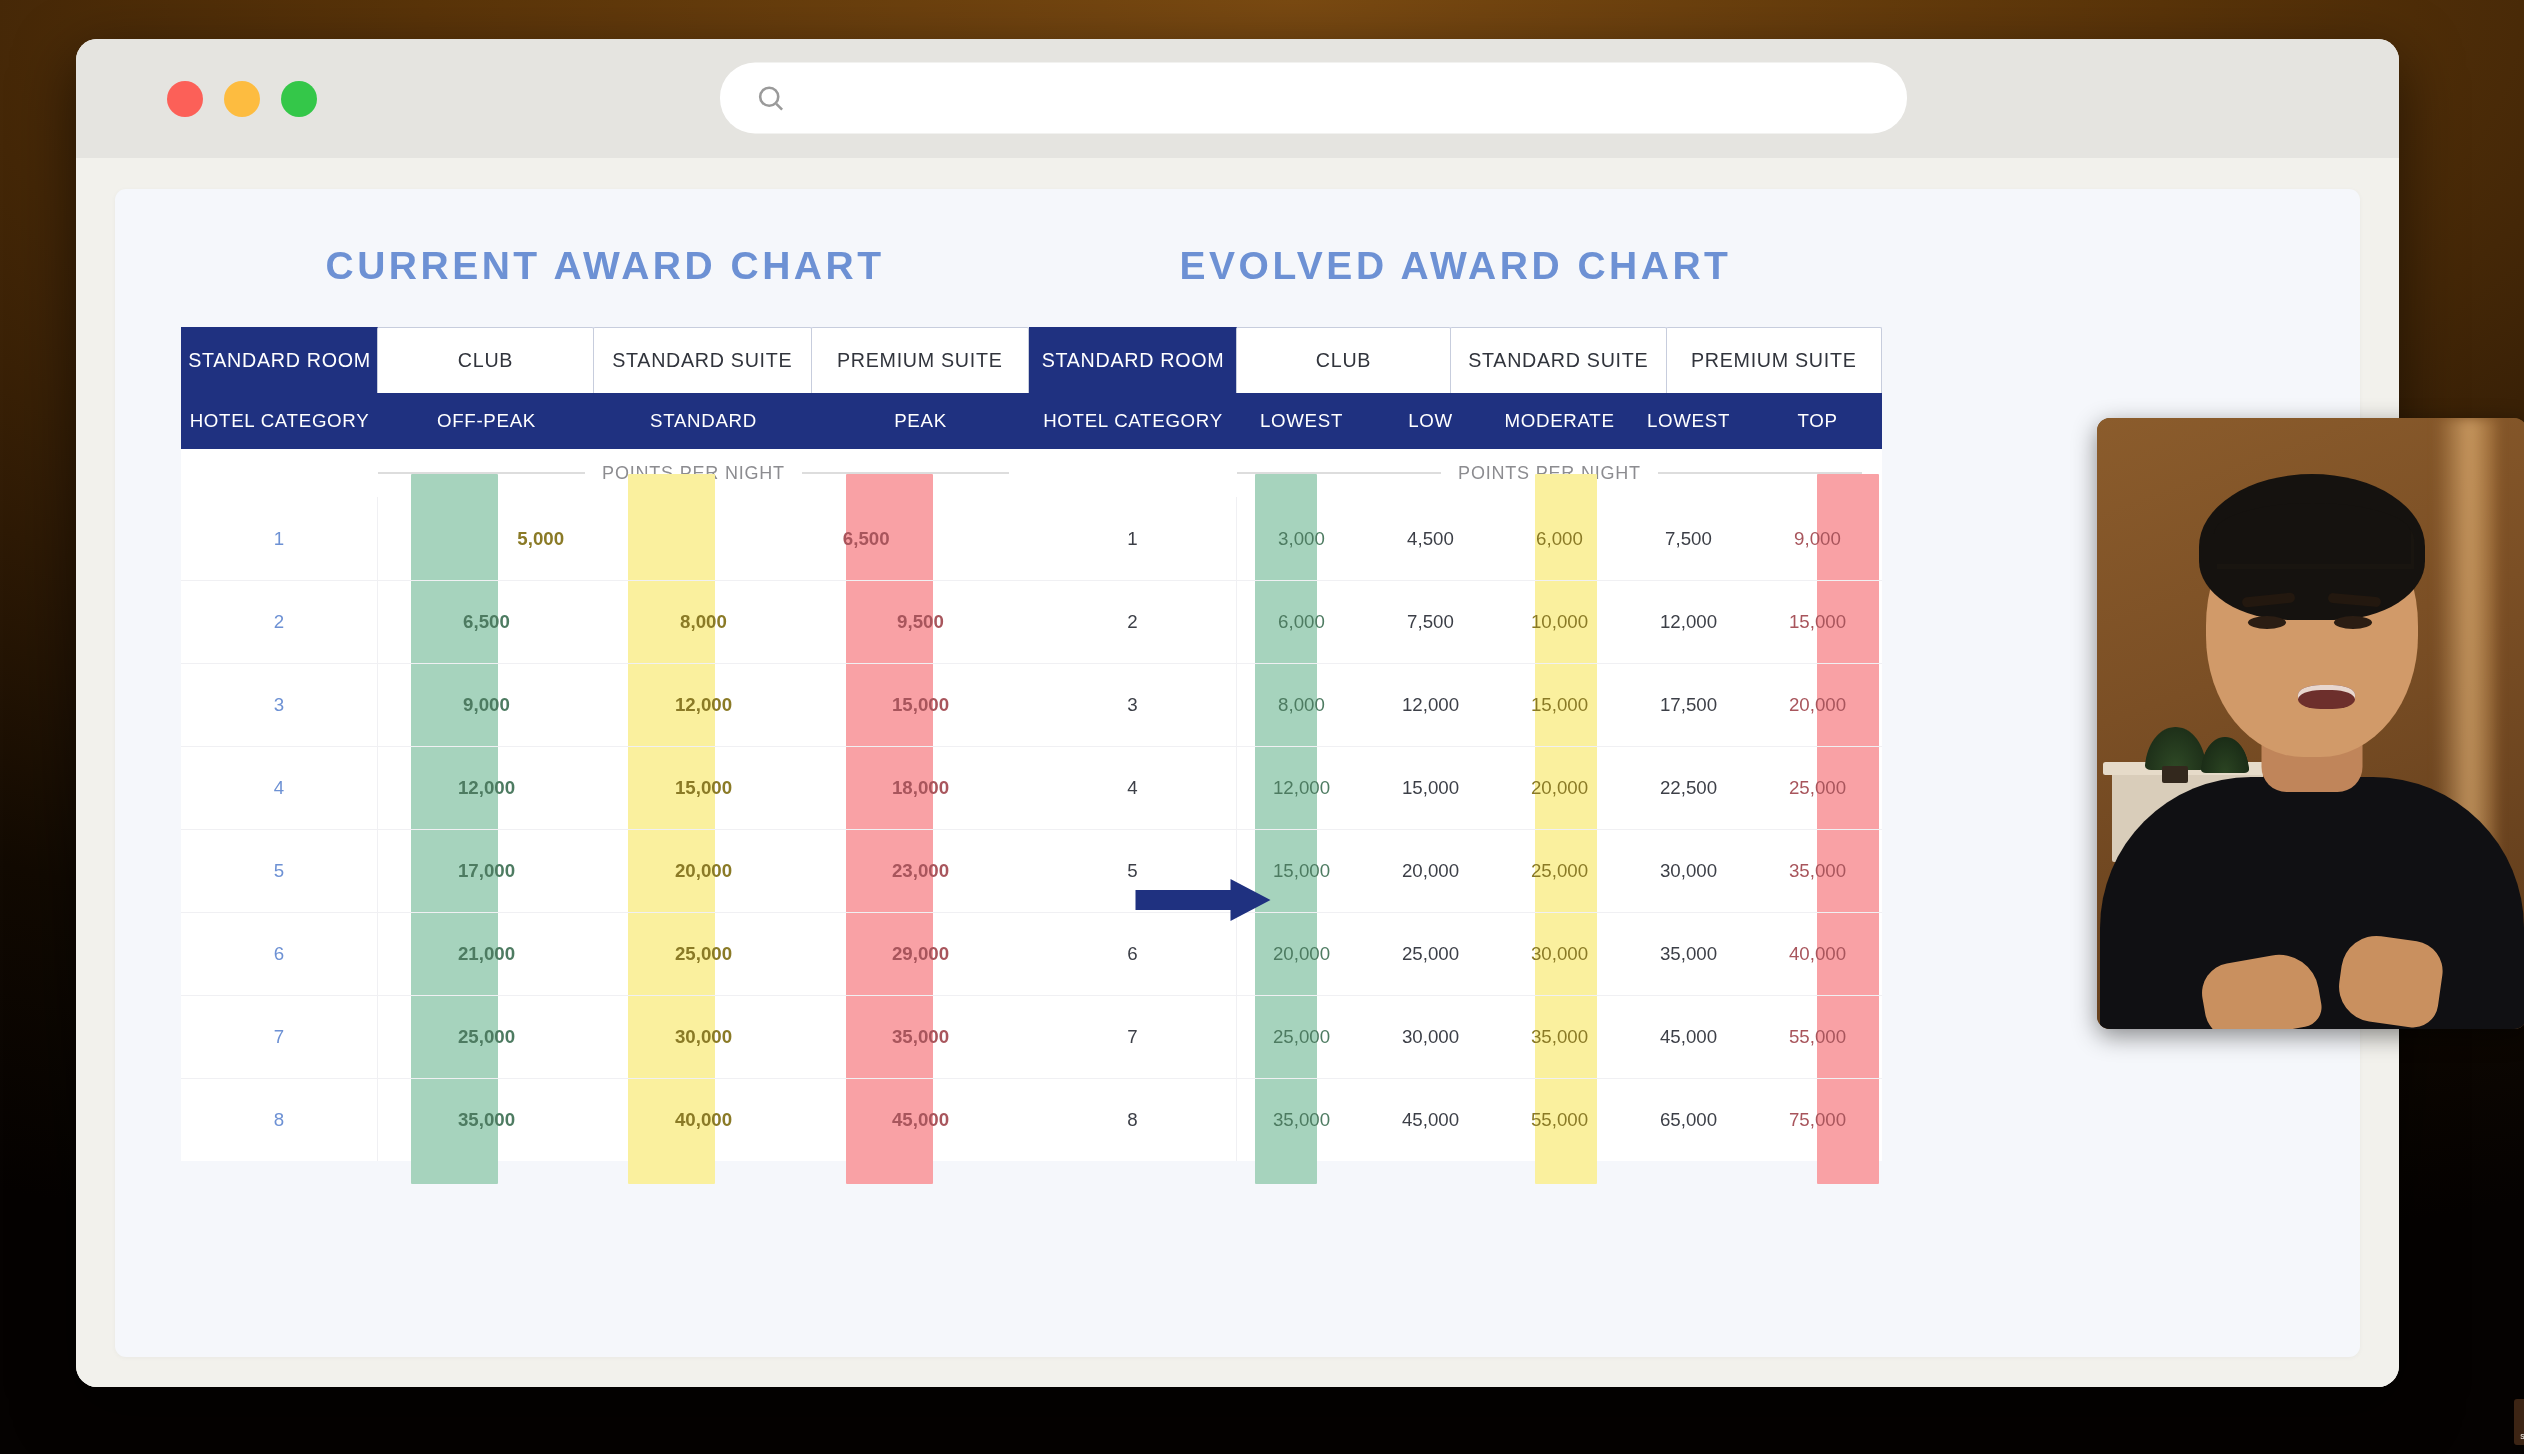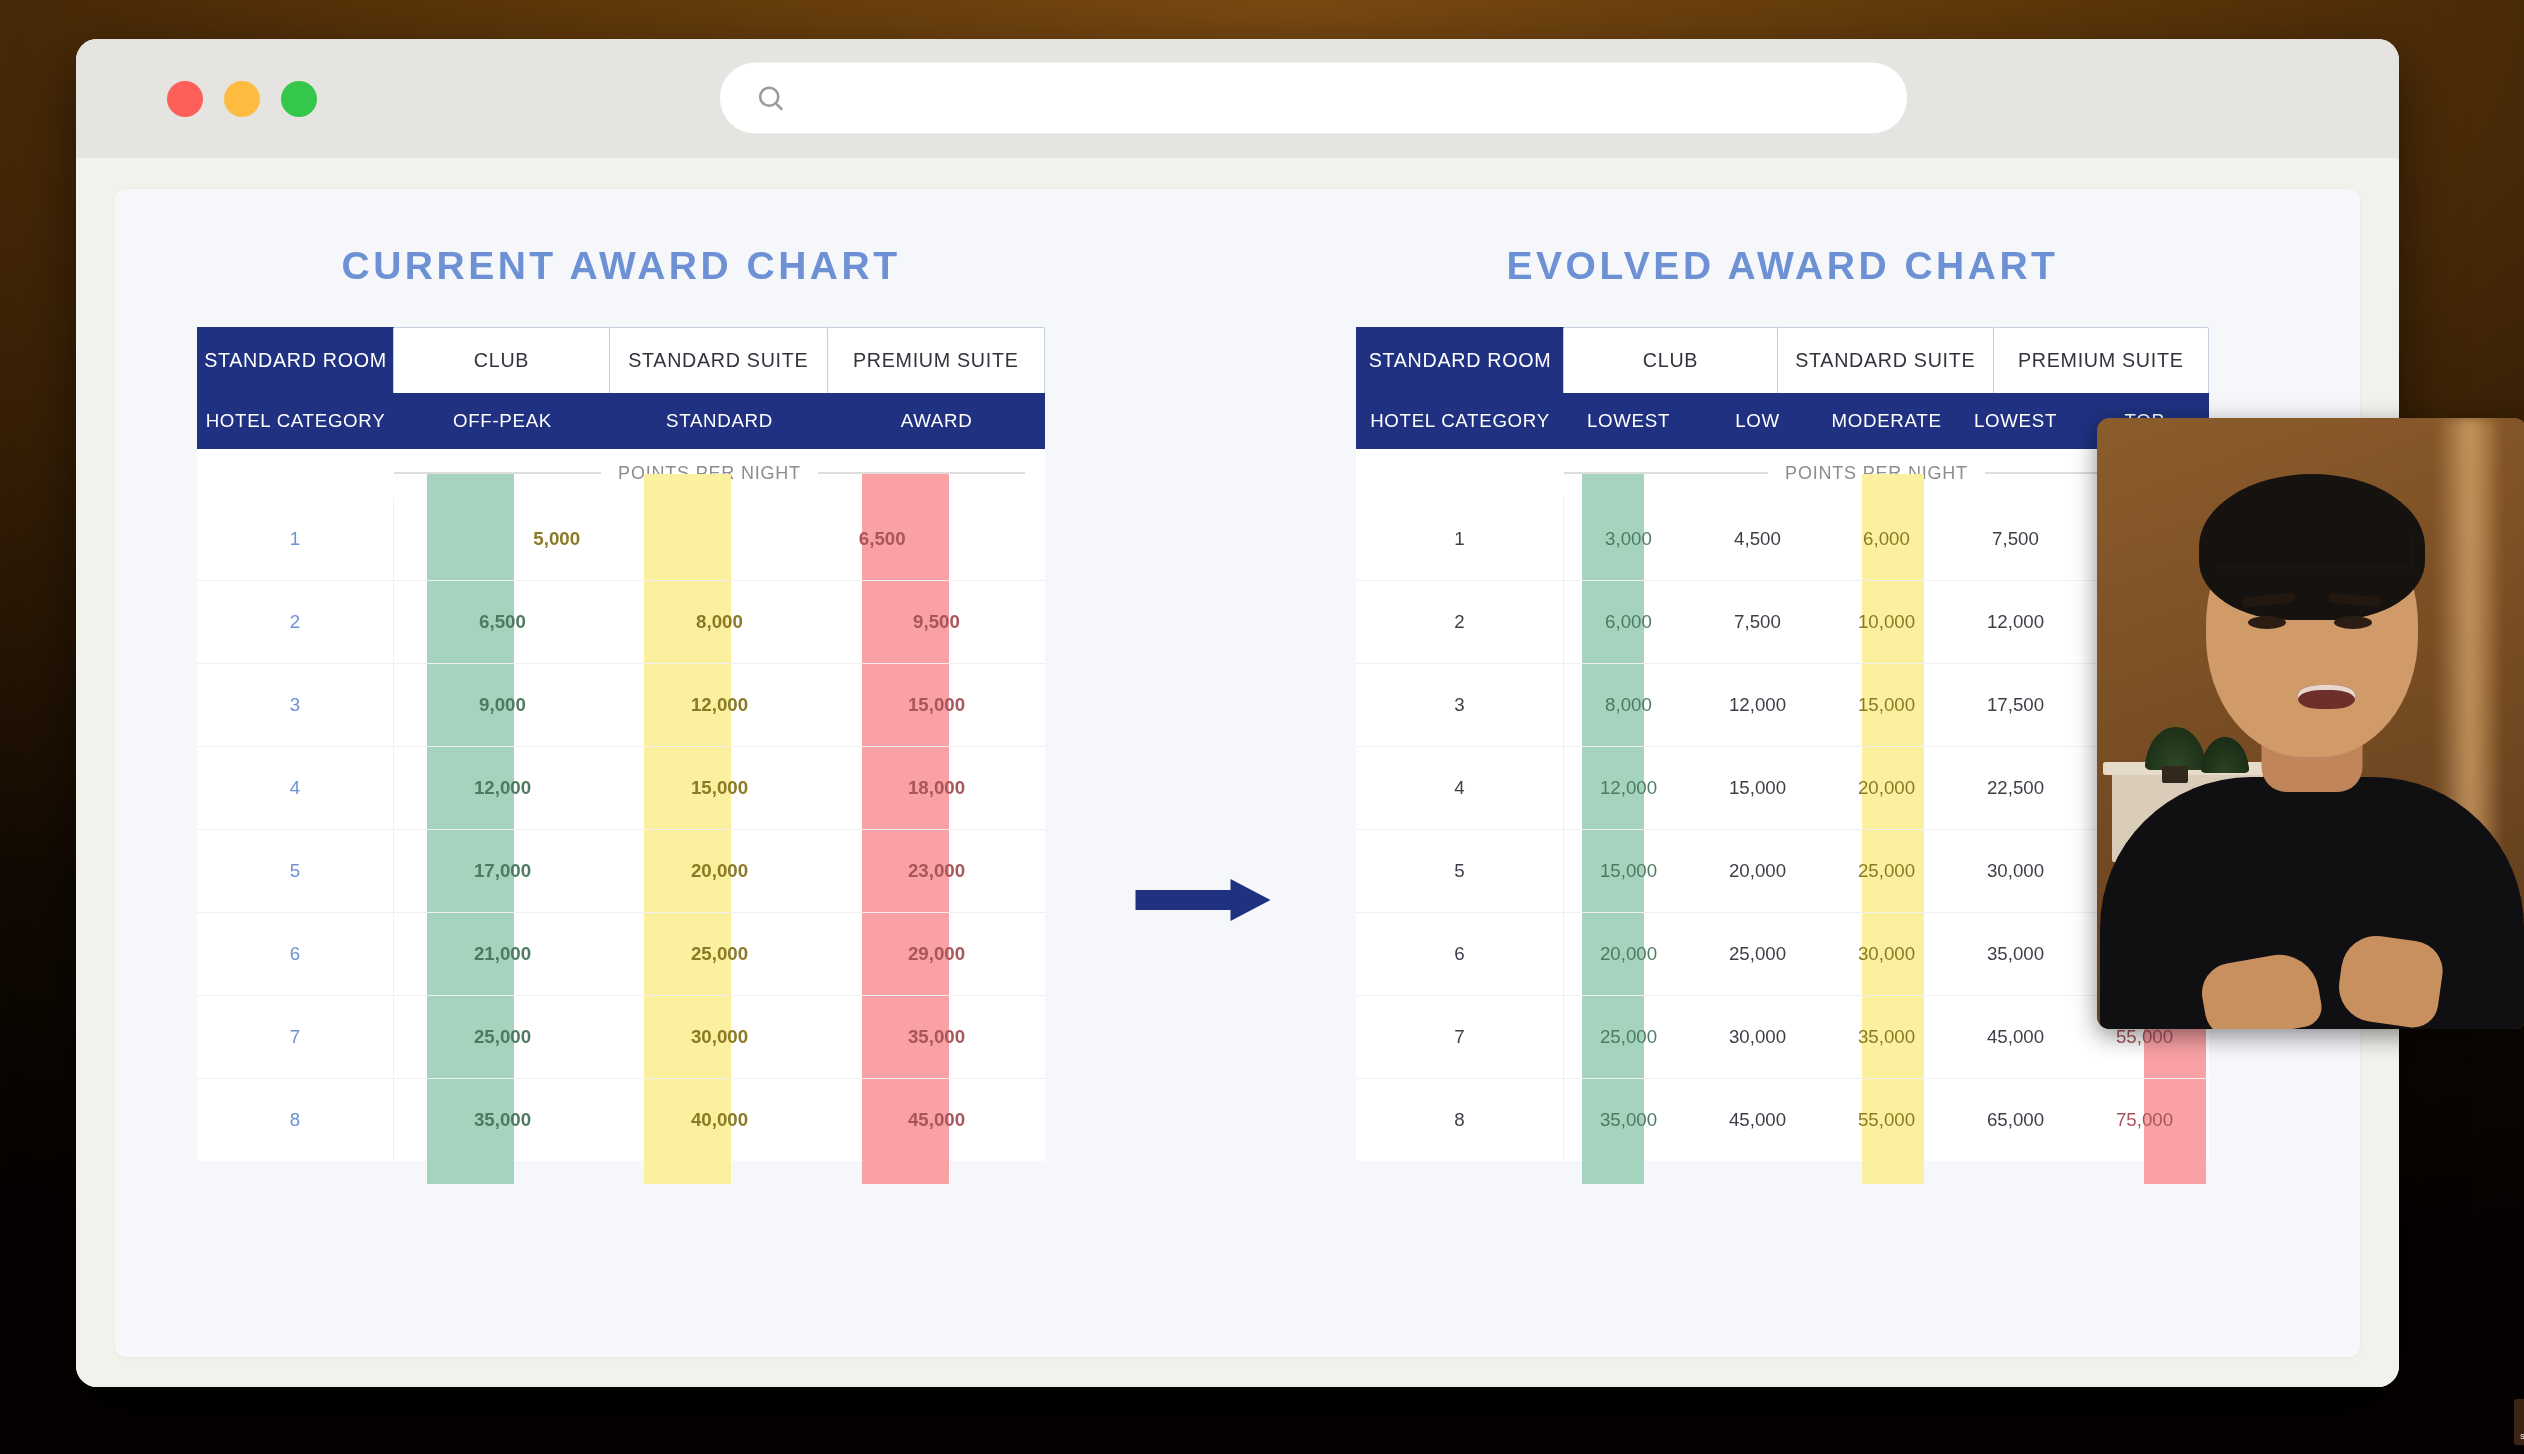--- a/index.html
+++ b/index.html
@@ -51,22 +51,22 @@
   
   #page{
     height:1230px; background:#f2f1ec;
     padding:31px 39px 31px 39px;
   }
   #card{
     width:100%; height:100%;
     background:#f5f7fb; border-radius:11px;
     position:relative;
     box-shadow:0 1px 5px rgba(0,0,0,.04);
-    display:flex; align-items:flex-start; justify-content:space-between;
-    padding:55px 0 0 16px;
+    display:flex; align-items:flex-start; 
+    padding:55px 0 0 0;
   }
 
   
   .chart{ position:relative; }
   #chart-left{ margin-left:66px; width:848px; }
   #chart-right{ margin-right:151px; width:853px; }
 
   .chart-title{
     text-align:center;
     font-size:39px; font-weight:bold; letter-spacing:3.5px;
@@ -278,21 +278,21 @@
           <div class="tab active">STANDARD ROOM</div>
           <div class="tab">CLUB</div>
           <div class="tab">STANDARD SUITE</div>
           <div class="tab">PREMIUM SUITE</div>
         </div>
 
         <div class="subhead">
           <div class="cell" style="flex:0 0 197px">HOTEL CATEGORY</div>
           <div class="cell" style="flex:1">OFF-PEAK</div>
           <div class="cell" style="flex:1">STANDARD</div>
-          <div class="cell" style="flex:1">AWARD</div>
+          <div class="cell" style="flex:1">PEAK</div>
         </div>
 
         <div class="tbody">
           <div class="ppn" style="--catw:197px">
             <div class="ppn-inner">
               <div class="rule"></div>
               <div class="ppn-label">POINTS PER NIGHT</div>
               <div class="rule"></div>
             </div>
           </div>

